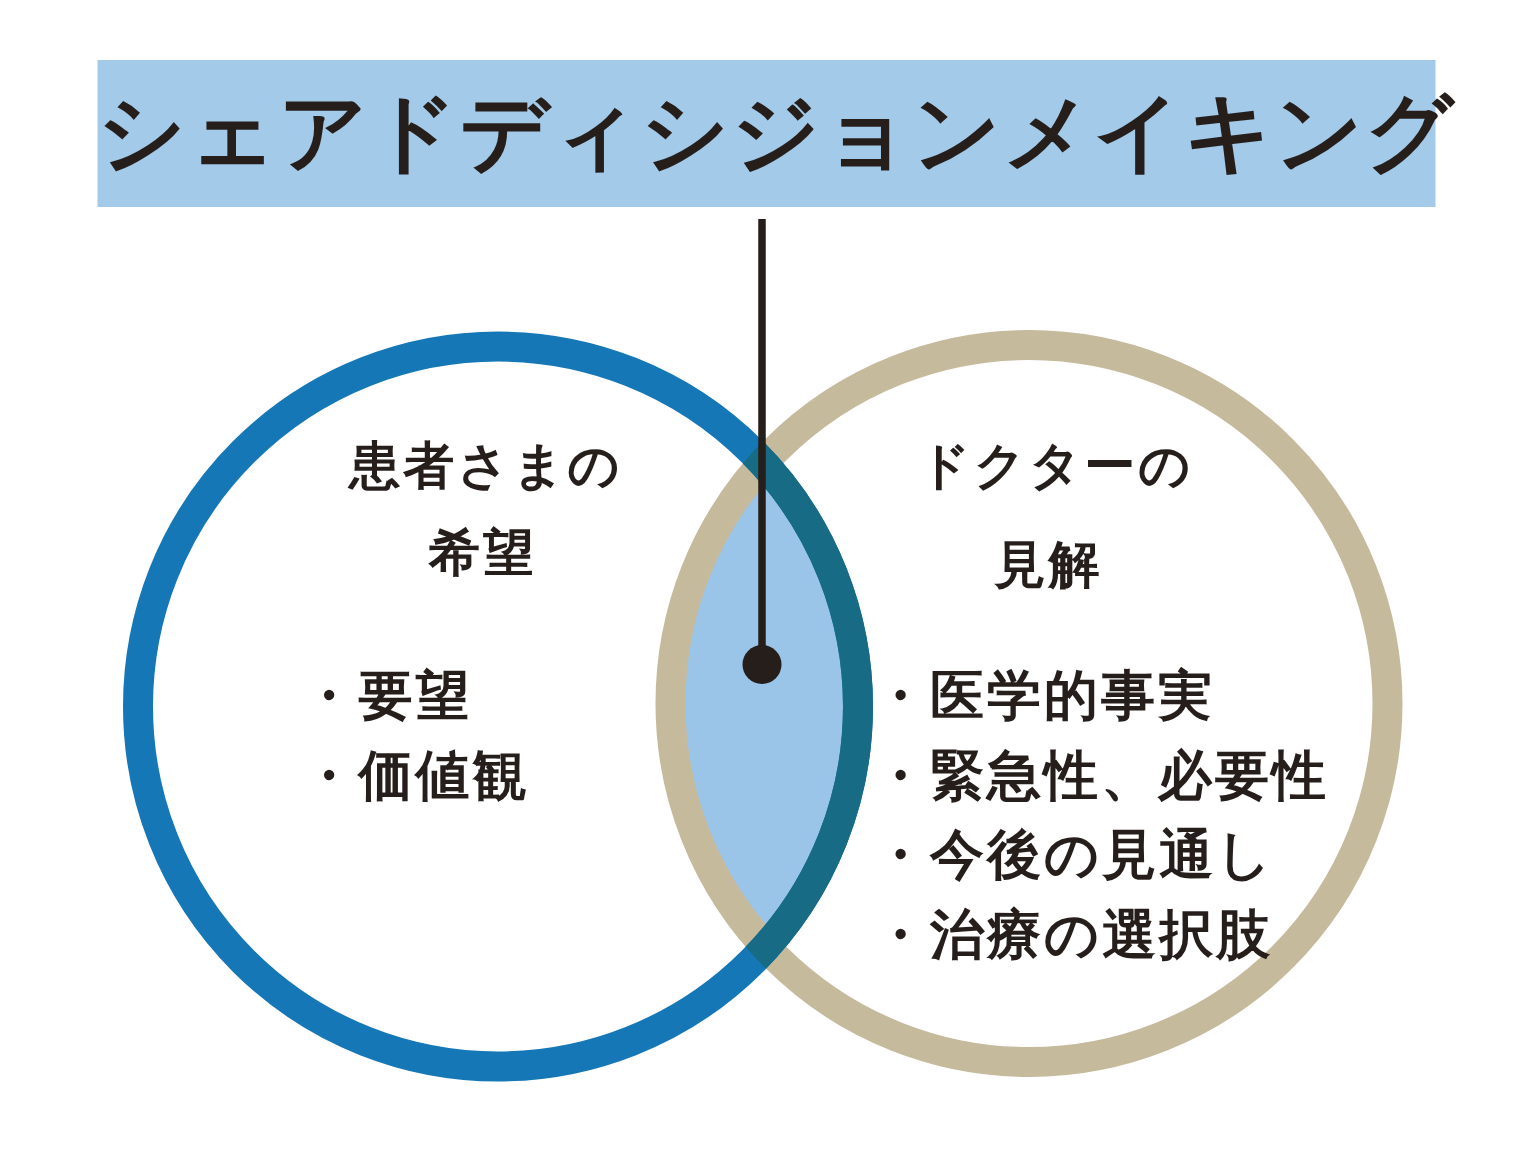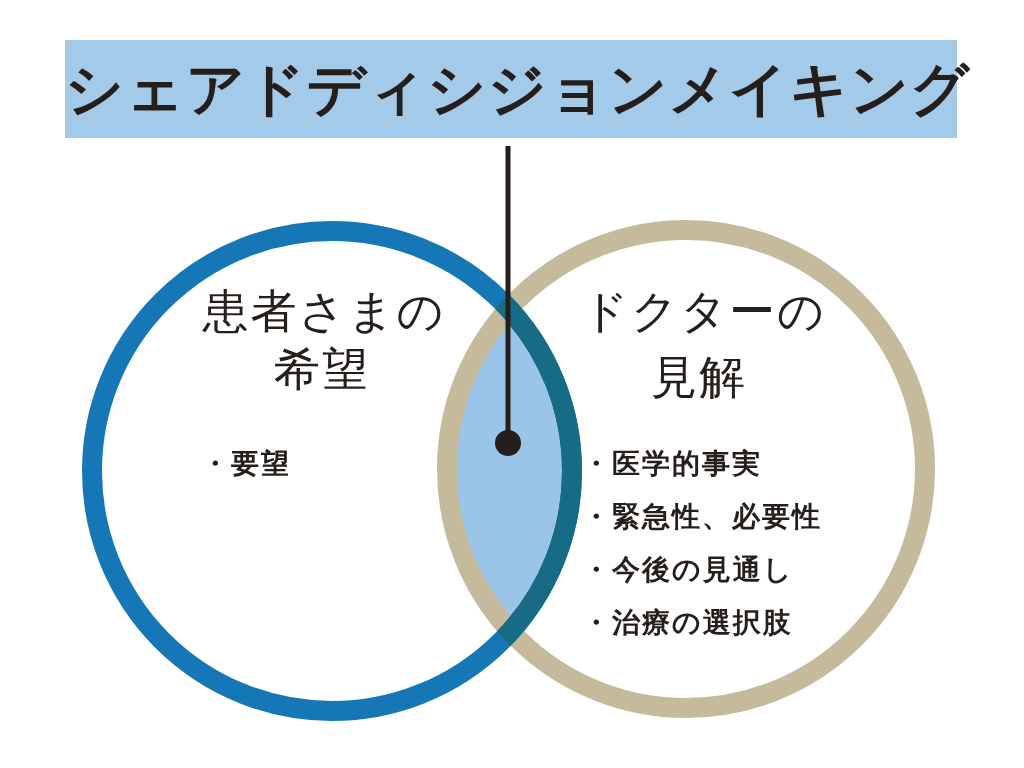--- a/index.html
+++ b/index.html
@@ -31,34 +31,34 @@
     text-align: center;
     font-size: 58px;
     font-weight: 700;
     letter-spacing: 1px;
     white-space: nowrap;
     color: #251E1B;
   }
   .heading {
     position: absolute;
     transform: translateX(-50%);
-    font-size: 46px;
-    font-weight: 400;
+    font-size: 34px;
+    font-weight: 700;
     letter-spacing: 2px;
     white-space: nowrap;
     line-height: 50px;
     color: #251E1B;
   }
   .h-left-1  { left: 324px; top: 286px; }
   .h-left-2  { left: 322px; top: 344px; }
   .h-right-1 { left: 704px; top: 286px; }
   .h-right-2 { left: 699px; top: 352px; }
   .vlist {
     position: absolute;
-    font-size: 28px;
+    font-size: 36px;
     font-weight: 700;
     letter-spacing: 2px;
     line-height: 53px;
     white-space: nowrap;
     color: #251E1B;
   }
   .list-left  { left: 201px; top: 437px; }
   .list-right { left: 582px; top: 437px; }
   .vlist .row { height: 53px; }
   .vlist .bullet { display: inline-block; }
@@ -96,20 +96,21 @@
   <div class="title">シェアドディシジョンメイキング</div>
 
   <div class="heading h-left-1">患者さまの</div>
   <div class="heading h-left-2">希望</div>
 
   <div class="heading h-right-1">ドクターの</div>
   <div class="heading h-right-2">見解</div>
 
   <div class="vlist list-left">
     <div class="row"><span class="bullet">・</span><span>要望</span></div>
+    <div class="row"><span class="bullet">・</span><span>価値観</span></div>
   </div>
 
   <div class="vlist list-right">
     <div class="row"><span class="bullet">・</span><span>医学的事実</span></div>
     <div class="row"><span class="bullet">・</span><span>緊急性、必要性</span></div>
     <div class="row"><span class="bullet">・</span><span>今後の見通し</span></div>
     <div class="row"><span class="bullet">・</span><span>治療の選択肢</span></div>
   </div>
 
 </div>

